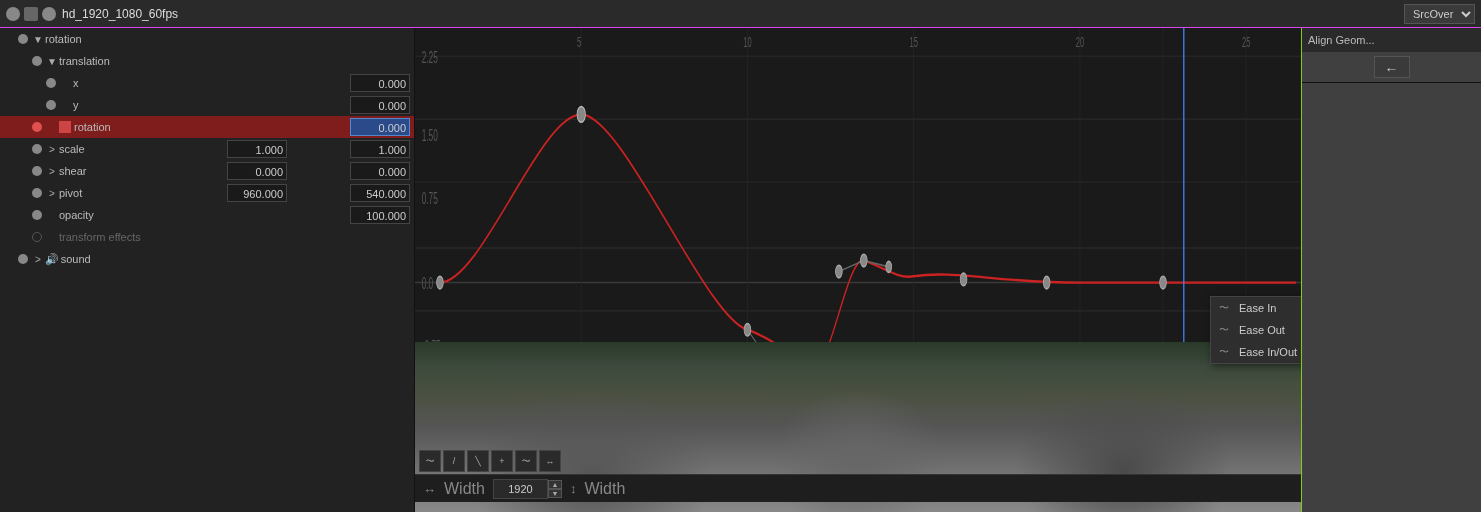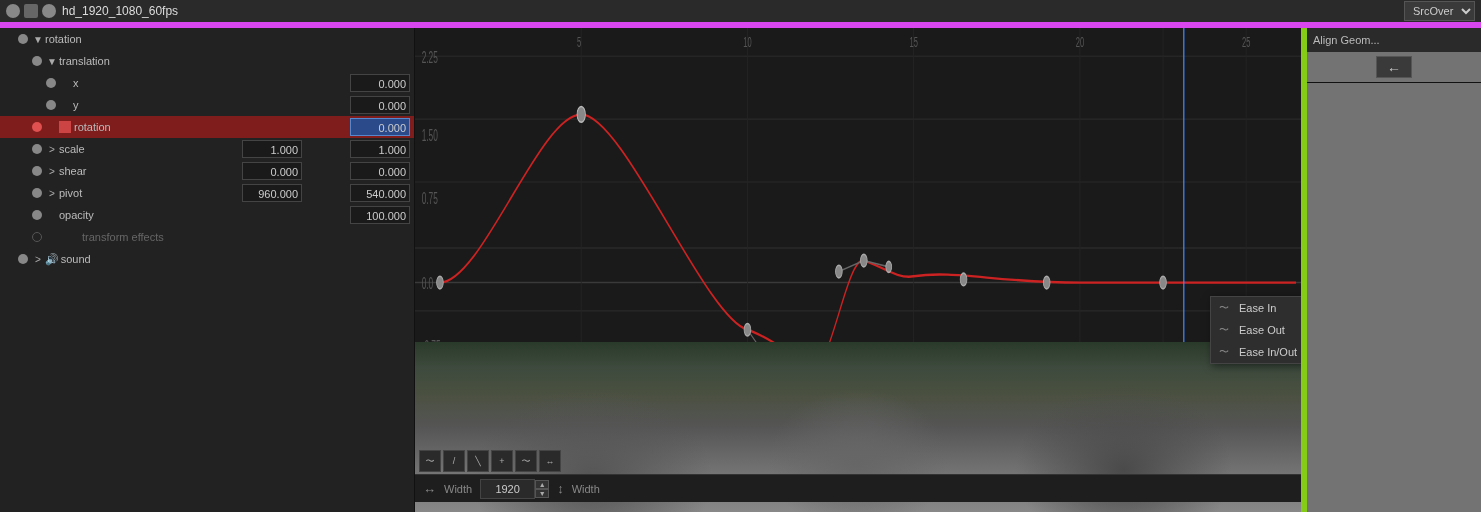--- a/index.html
+++ b/index.html
@@ -16,21 +16,21 @@
     }
 
     
     .top-bar {
       display: flex;
       align-items: center;
       background: #2a2a2a;
       height: 28px;
       padding: 0 6px;
       gap: 6px;
-      border-bottom: 6px solid #d946ef;
+      border-bottom: 1px solid #d946ef;
       flex-shrink: 0;
     }
     .top-bar-icons {
       display: flex; gap: 4px; align-items: center;
     }
     .icon-circle {
       width: 14px; height: 14px; border-radius: 50%;
       display: inline-block;
     }
     .icon-eye { background: #888; }
@@ -97,39 +97,39 @@
     .prop-color-box {
       width: 12px; height: 12px; background: #cc4444;
       margin-right: 3px; flex-shrink: 0;
     }
     .prop-name {
       flex: 1;
       color: #bbb;
       font-size: 11px;
       white-space: nowrap;
     }
-    .prop-name.dim { color: #666; margin-left: 23px; }
+    .prop-name.dim { color: #666; }
     .prop-val {
       background: #1a1a1a;
       border: 1px solid #444;
       color: #ccc;
       font-size: 11px;
       text-align: right;
       padding: 0 3px;
       height: 18px;
       line-height: 18px;
       min-width: 60px;
       margin-left: 45px;
     }
     .prop-val.highlighted {
       background: #2a4a8a;
       border-color: #5588cc;
     }
     .prop-val-pair {
-      display: flex; gap: 3px;
+      display: flex; gap: 18px;
     }
     .prop-indent-1 { padding-left: 18px; }
     .prop-indent-2 { padding-left: 32px; }
     .prop-indent-3 { padding-left: 46px; }
 
     
     .graph-area {
       flex: 1;
       background: #1a1a1a;
       position: relative;
@@ -142,22 +142,22 @@
       position: absolute;
       top: 0; left: 0;
     }
 
     
     .right-panels {
       display: flex;
       flex-direction: column;
       width: 180px;
       flex-shrink: 0;
-      background: #737373;
-      border-left: 6px solid #84cc16;
+      background: #404040;
+      border-left: 1px solid #84cc16;
     }
 
     .panel-section {
       border-bottom: 1px solid #111;
     }
 
     .align-header {
       height: 24px;
       background: #2a2a2a;
       display: flex;
@@ -210,21 +210,21 @@
       height: 28px;
       background: #1e1e1e;
       border-top: 1px solid #333;
       display: flex;
       align-items: center;
       padding: 0 8px;
       gap: 8px;
       z-index: 10;
     }
     .size-bar .size-icon { color: #888; font-size: 13px; }
-    .size-bar .size-label { color: #888; font-size: 11px; }
+    .size-bar .size-label { color: #888; font-size: 16px; }
     .size-input {
       background: #2a2a2a;
       border: 1px solid #444;
       color: #ccc;
       font-size: 11px;
       padding: 1px 4px;
       width: 55px;
       text-align: center;
       height: 20px;
     }

